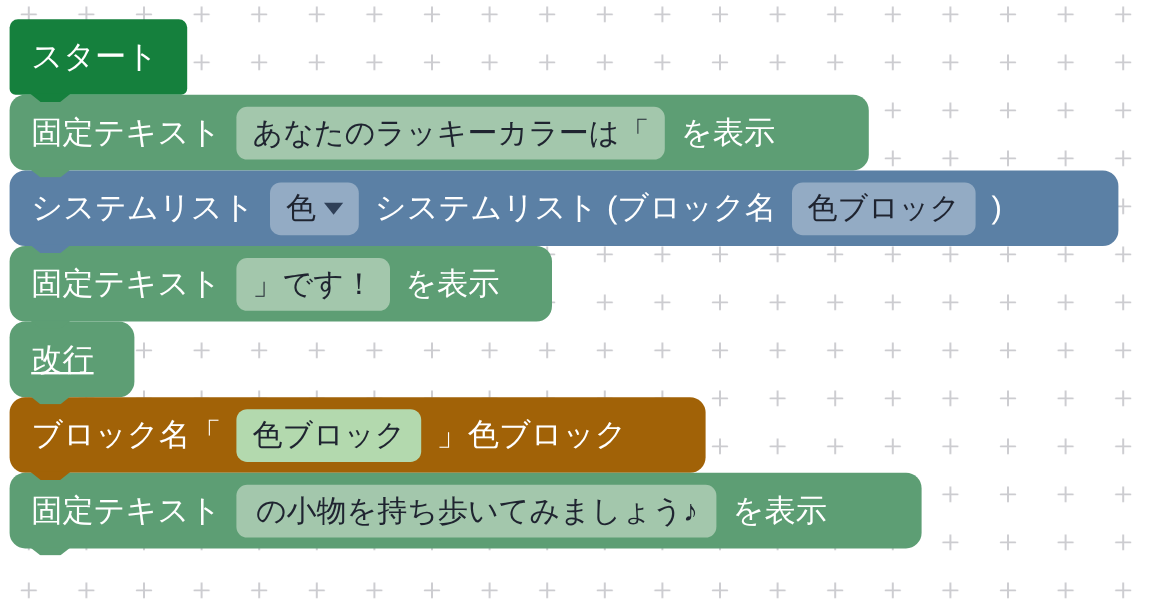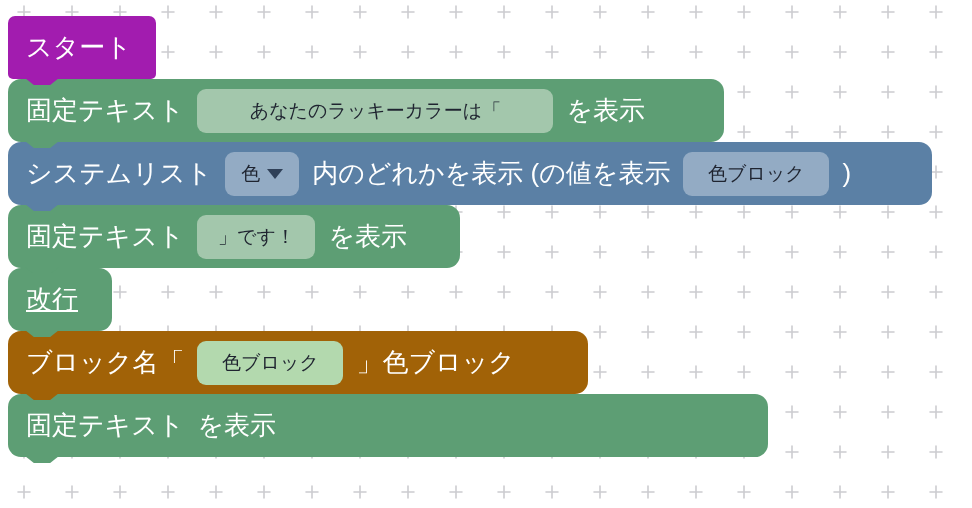--- a/index.html
+++ b/index.html
@@ -33,34 +33,34 @@
   
   .block::after {
     content: "";
     position: absolute;
     left: 17px; bottom: -6px;
     width: 34px; height: 7px;
     background: inherit;
     clip-path: polygon(0 0, 100% 0, 74% 100%, 26% 100%);
     z-index: 3;
   }
-  .b-start { background: #a21caf; border-radius: 7px 7px 5px 5px; }
+  .b-start { background: #15803d; border-radius: 7px 7px 5px 5px; }
   .b-text  { background: #5d9e74; }
   .b-list  { background: #5b80a5; }
   .b-value { background: #a16207; }
 
   .blabel { color: #ffffff; }
 
   .field {
     display: inline-flex; align-items: center; justify-content: center;
     height: 44px;
     padding: 0 13px;
     border-radius: 9px;
     color: #1f2430;
-    font-size: 19px;
+    font-size: 25px;
   }
   .b-text  .field { background: #a3c7ac; }
   .b-list  .field { background: #93abc4; }
   .b-value .field { background: #b3d9ae; }
 
   .dd-arrow {
     width: 0; height: 0;
     border-left: 8px solid transparent;
     border-right: 8px solid transparent;
     border-top: 10px solid #2f4058;
@@ -107,21 +107,21 @@
       <span class="field fw-ft1">あなたのラッキーカラーは「</span>
       <span class="blabel">を表示</span>
     </div>
 
     <div class="block b-list w-list">
       <span class="blabel">システムリスト</span>
       <span class="field fw-dd">
         <span>色</span>
         <span class="dd-arrow"></span>
       </span>
-      <span class="blabel">内のどれかを表示 (の値を表示</span>
+      <span class="blabel">システムリスト (ブロック名</span>
       <span class="field fw-name">色ブロック</span>
       <span class="blabel">)</span>
     </div>
 
     <div class="block b-text w-ft2">
       <span class="blabel">固定テキスト</span>
       <span class="field fw-ft2">」です！</span>
       <span class="blabel">を表示</span>
     </div>
 
@@ -130,17 +130,18 @@
     </div>
 
     <div class="block b-value w-bv">
       <span class="blabel">ブロック名「</span>
       <span class="field fw-bv">色ブロック</span>
       <span class="blabel">」色ブロック</span>
     </div>
 
     <div class="block b-text w-ft3">
       <span class="blabel">固定テキスト</span>
+      <span class="field fw-ft3">の小物を持ち歩いてみましょう♪</span>
       <span class="blabel">を表示</span>
     </div>
 
   </div>
 </div>
 
 </body></html>

